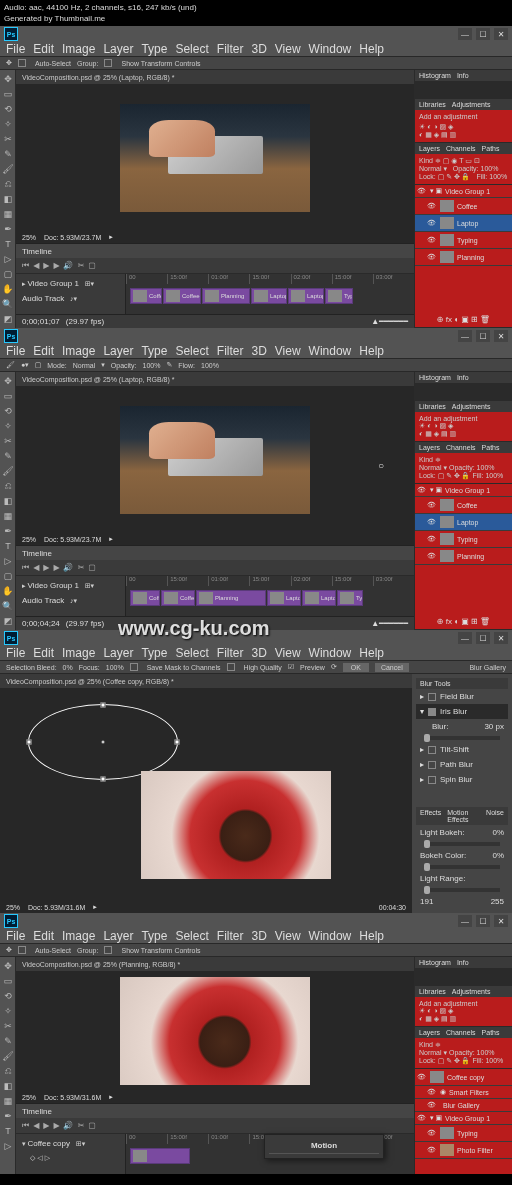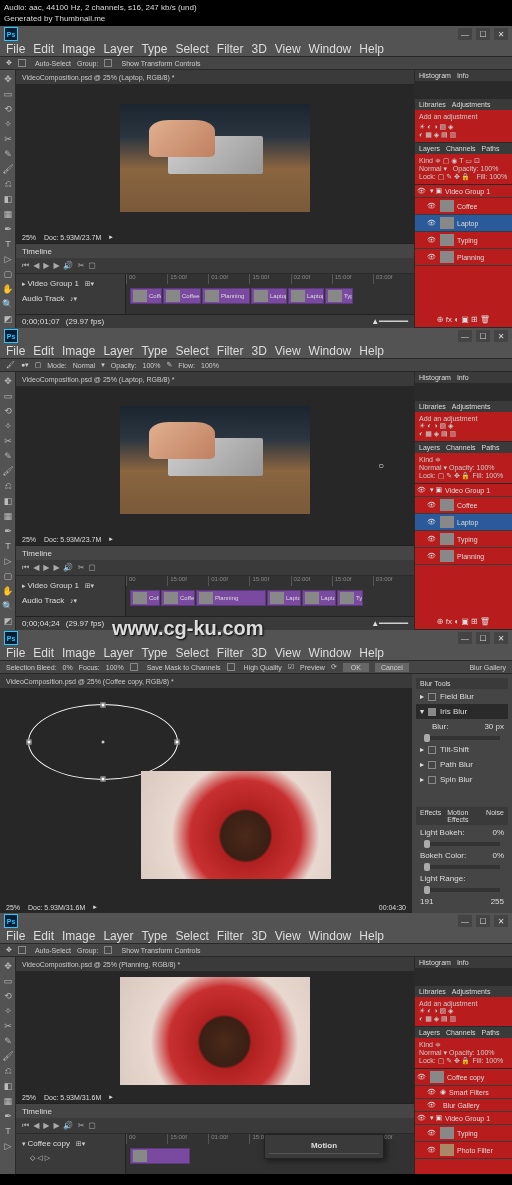--- a/index.html
+++ b/index.html
@@ -439,21 +439,21 @@
           </div>
         <div class="layer-row indent">
             <span class="eye">👁</span>
             <div class="lthumb"></div>
             <span>Planning</span>
           </div>
       </div>
       <div class="rp-sec" style="text-align:center">⊕ fx ◐ ▣ ⊞ 🗑</div>
     </div>
   </div>
-  <div class="watermark" style="left:112px;bottom:-10px">www.cg-ku.com</div>
+  <div class="watermark" style="left:118px;bottom:-10px">www.cg-ku.com</div>
 </div>
 
 <div class="ps">
   <div class="titlebar">
       <span class="ps-icon">Ps</span>
       <div class="win-btn">
         <span>—</span>
         <span>☐</span>
         <span>✕</span>
       </div>

